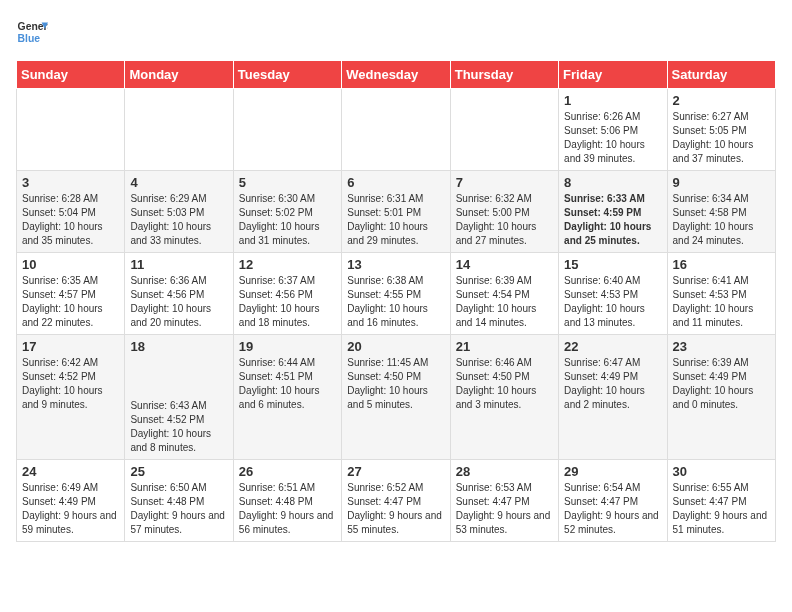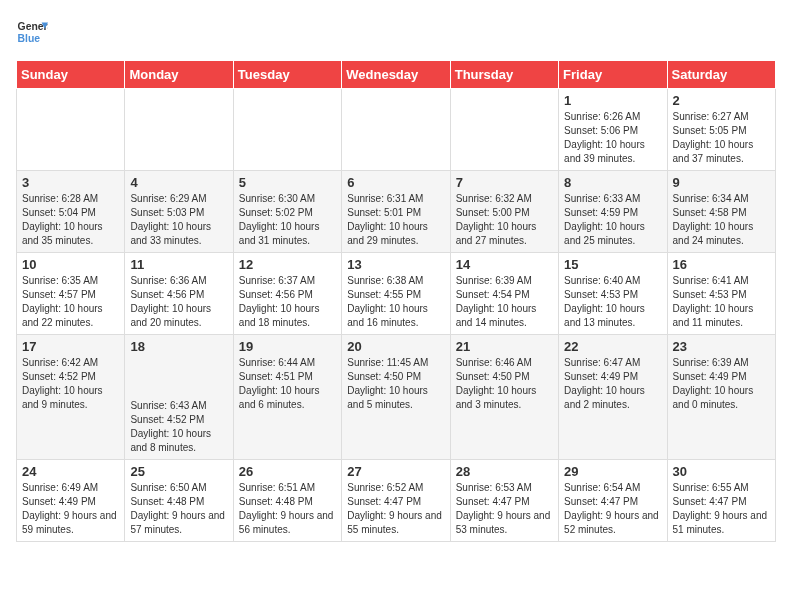--- a/index.html
+++ b/index.html
@@ -152,21 +152,21 @@
 Daylight: 10 hours and 29 minutes.</div>
         </td>
         <td>
           <div class="day-num">7</div>
           <div class="day-info" style="white-space: pre-line;">Sunrise: 6:32 AM
 Sunset: 5:00 PM
 Daylight: 10 hours and 27 minutes.</div>
         </td>
         <td>
           <div class="day-num">8</div>
-          <div class="day-info" style="white-space: pre-line;">Sunrise: 6:33 AM
+          <div class="day-info" style="white-space: pre-line; font-weight: bold;">Sunrise: 6:33 AM
 Sunset: 4:59 PM
 Daylight: 10 hours and 25 minutes.</div>
         </td>
         <td>
           <div class="day-num">9</div>
           <div class="day-info" style="white-space: pre-line;">Sunrise: 6:34 AM
 Sunset: 4:58 PM
 Daylight: 10 hours and 24 minutes.</div>
         </td>
       </tr>

